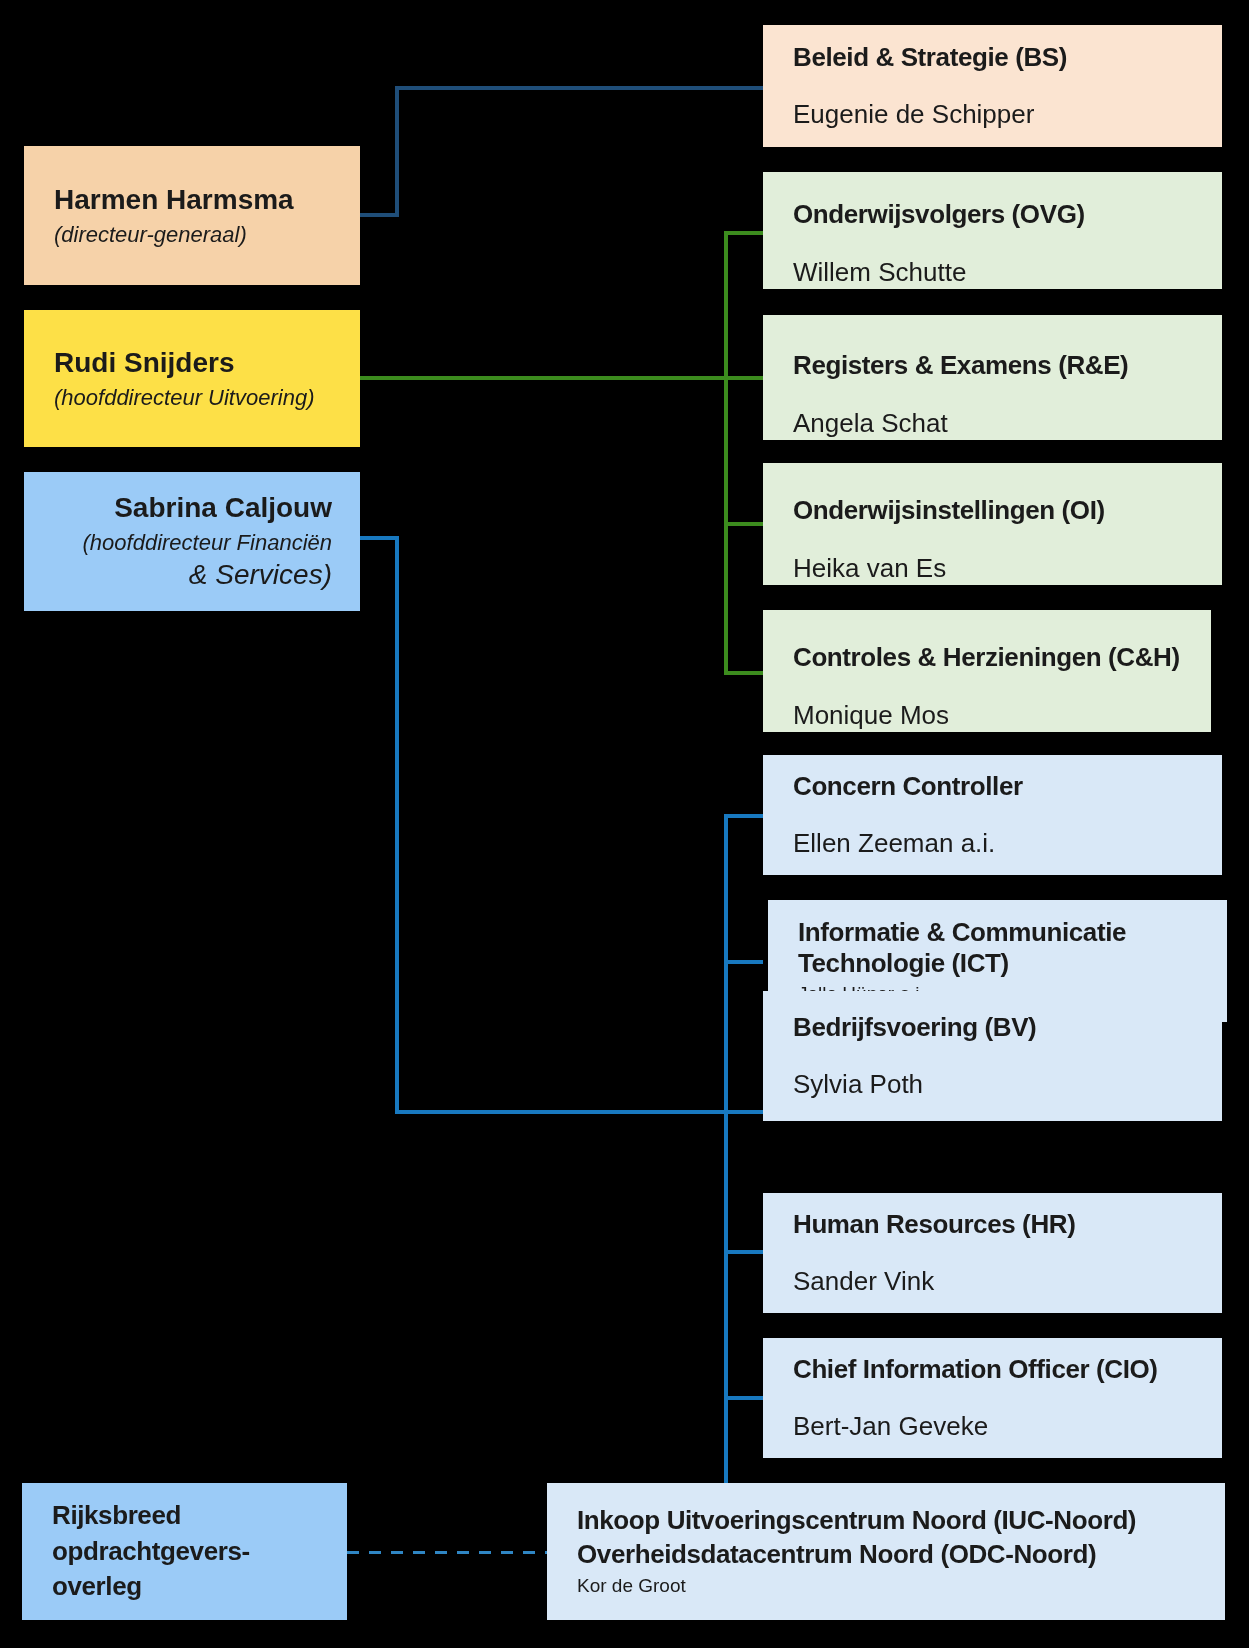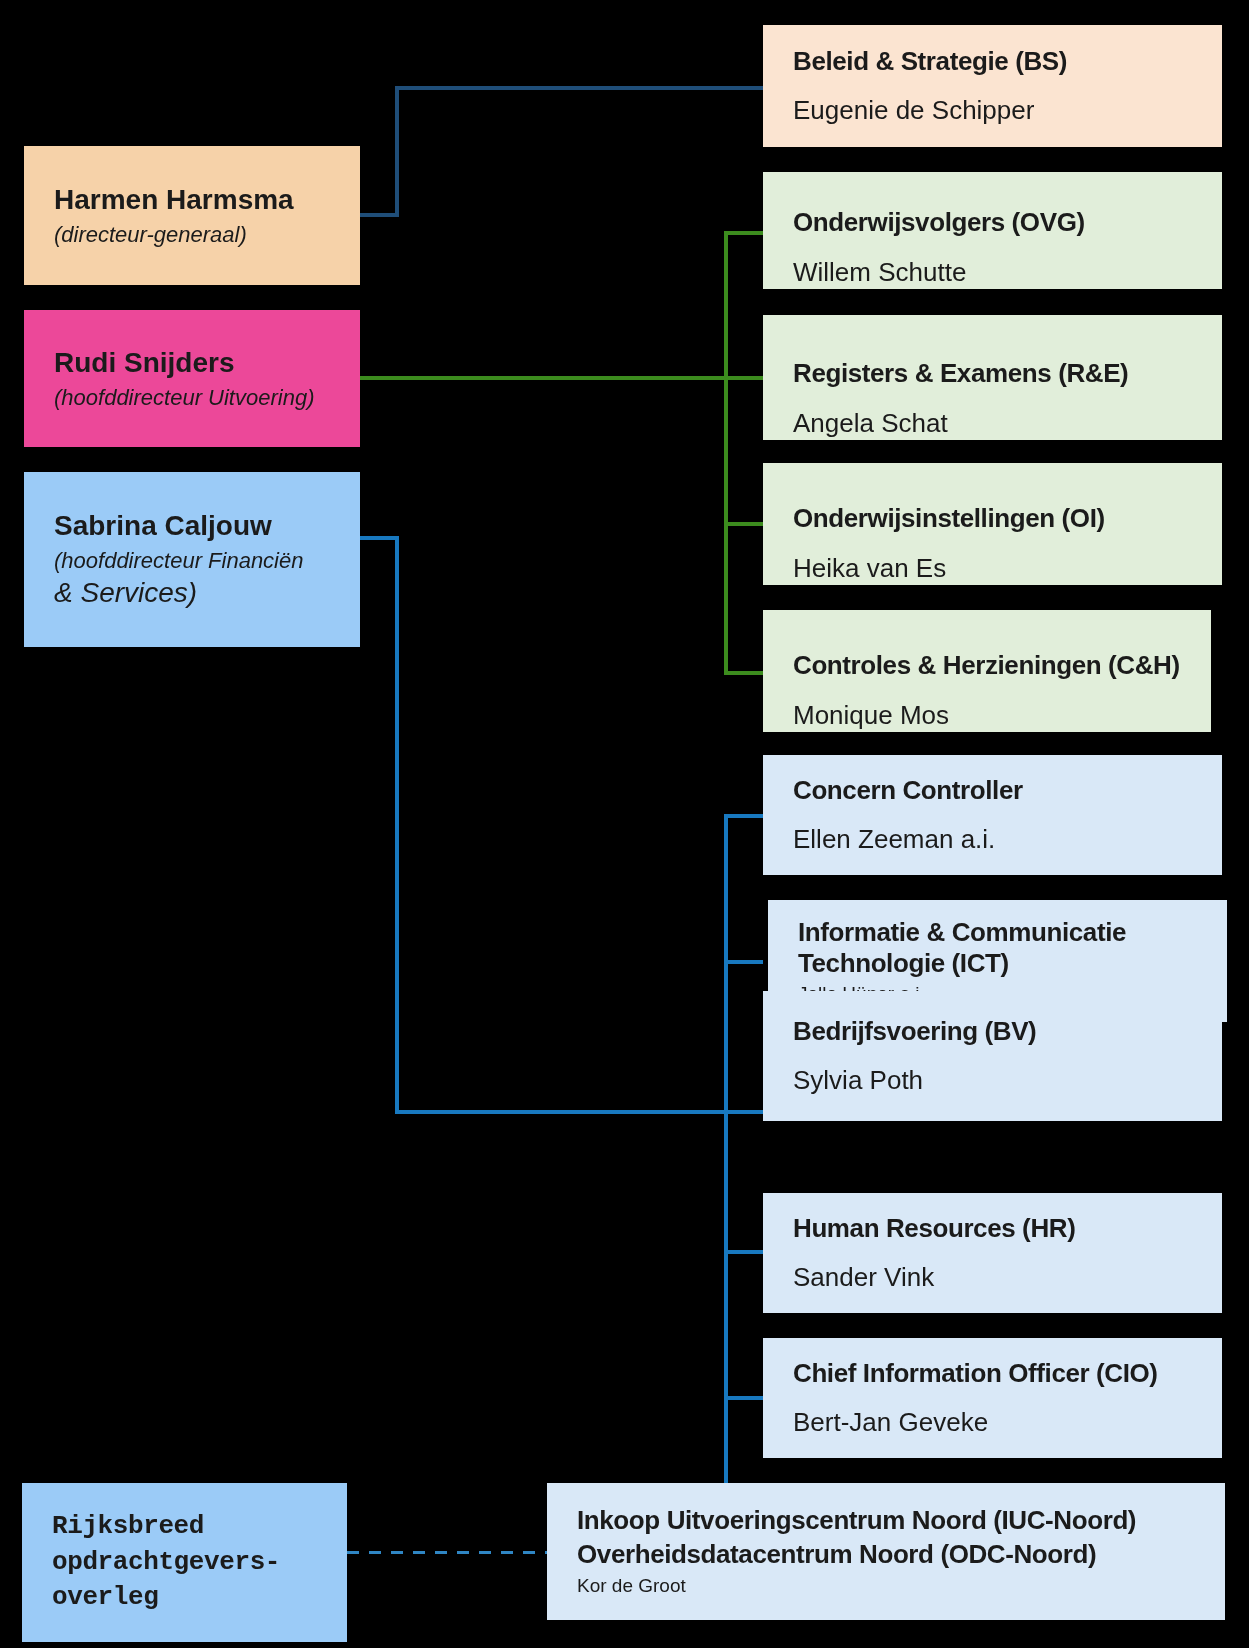--- a/index.html
+++ b/index.html
@@ -16,41 +16,41 @@
     box-sizing:border-box;
     display:flex;
     flex-direction:column;
     justify-content:center;
     align-items:flex-start;
     padding:0 28px 0 30px;
     line-height:1.28;
   }
   
   .fill-peach-dark { background:#f6d2a9; }
-  .fill-green-dark { background:#ec4899; }
+  .fill-green-dark { background:#fde047; }
   .fill-blue-bright{ background:#9bcbf7; }
   
   .fill-peach-light{ background:#fbe4d1; }
   .fill-green-light{ background:#e1eeda;justify-content:flex-end; }
   .fill-blue-light { background:#d9e8f7; }
 
   
   .t-title-left{ font-weight:bold; font-size:28px; }
   .t-sub-left  { font-style:italic; font-size:22px; white-space:nowrap; margin-top:3px; }
   .t-sub-left2 { font-style:italic; font-size:28px; white-space:nowrap; }
   .t-title     { font-weight:bold; font-size:26px; letter-spacing:-0.4px; white-space:nowrap; }
   .t-title-wrap{ font-weight:bold; font-size:26px; letter-spacing:-0.4px; }
-  .t-name      { font-size:26px; margin-top:16px; }
+  .t-name      { font-size:26px; margin-top:24px; }
   .t-name0     { font-size:19px; margin-top:2px; }
 
   
   #b-harmen   { left:24px;  top:146px;  width:336px; height:139px; }
   #b-rudi     { left:24px;  top:310px;  width:336px; height:137px; }
-  #b-sabrina  { left:24px;  top:472px;  width:336px; height:175px; }
-  #b-rijks    { left:22px;  top:1483px; width:325px; height:159px; line-height:1.38;font-family:Liberation Mono, monospace;}
+  #b-sabrina  { left:24px;  top:472px;  width:336px; height:139px;align-items:flex-end; }
+  #b-rijks    { left:22px;  top:1483px; width:325px; height:137px; line-height:1.38;}
   #b-bs       { left:763px; top:25px;   width:459px; height:122px; }
   #b-ovg      { left:763px; top:172px;  width:459px; height:117px; }
   #b-re       { left:763px; top:315px;  width:459px; height:125px; }
   #b-oi       { left:763px; top:463px;  width:459px; height:122px; }
   #b-ch       { left:763px; top:610px;  width:448px; height:122px; }
   #b-cc       { left:763px; top:755px;  width:459px; height:120px; }
   #b-ict      { left:768px; top:900px;  width:459px; height:122px; line-height:1.22;}
   #b-bv       { left:763px; top:991px; width:459px; height:130px; }
   #b-hr       { left:763px; top:1193px; width:459px; height:120px; }
   #b-cio      { left:763px; top:1338px; width:459px; height:120px; }

